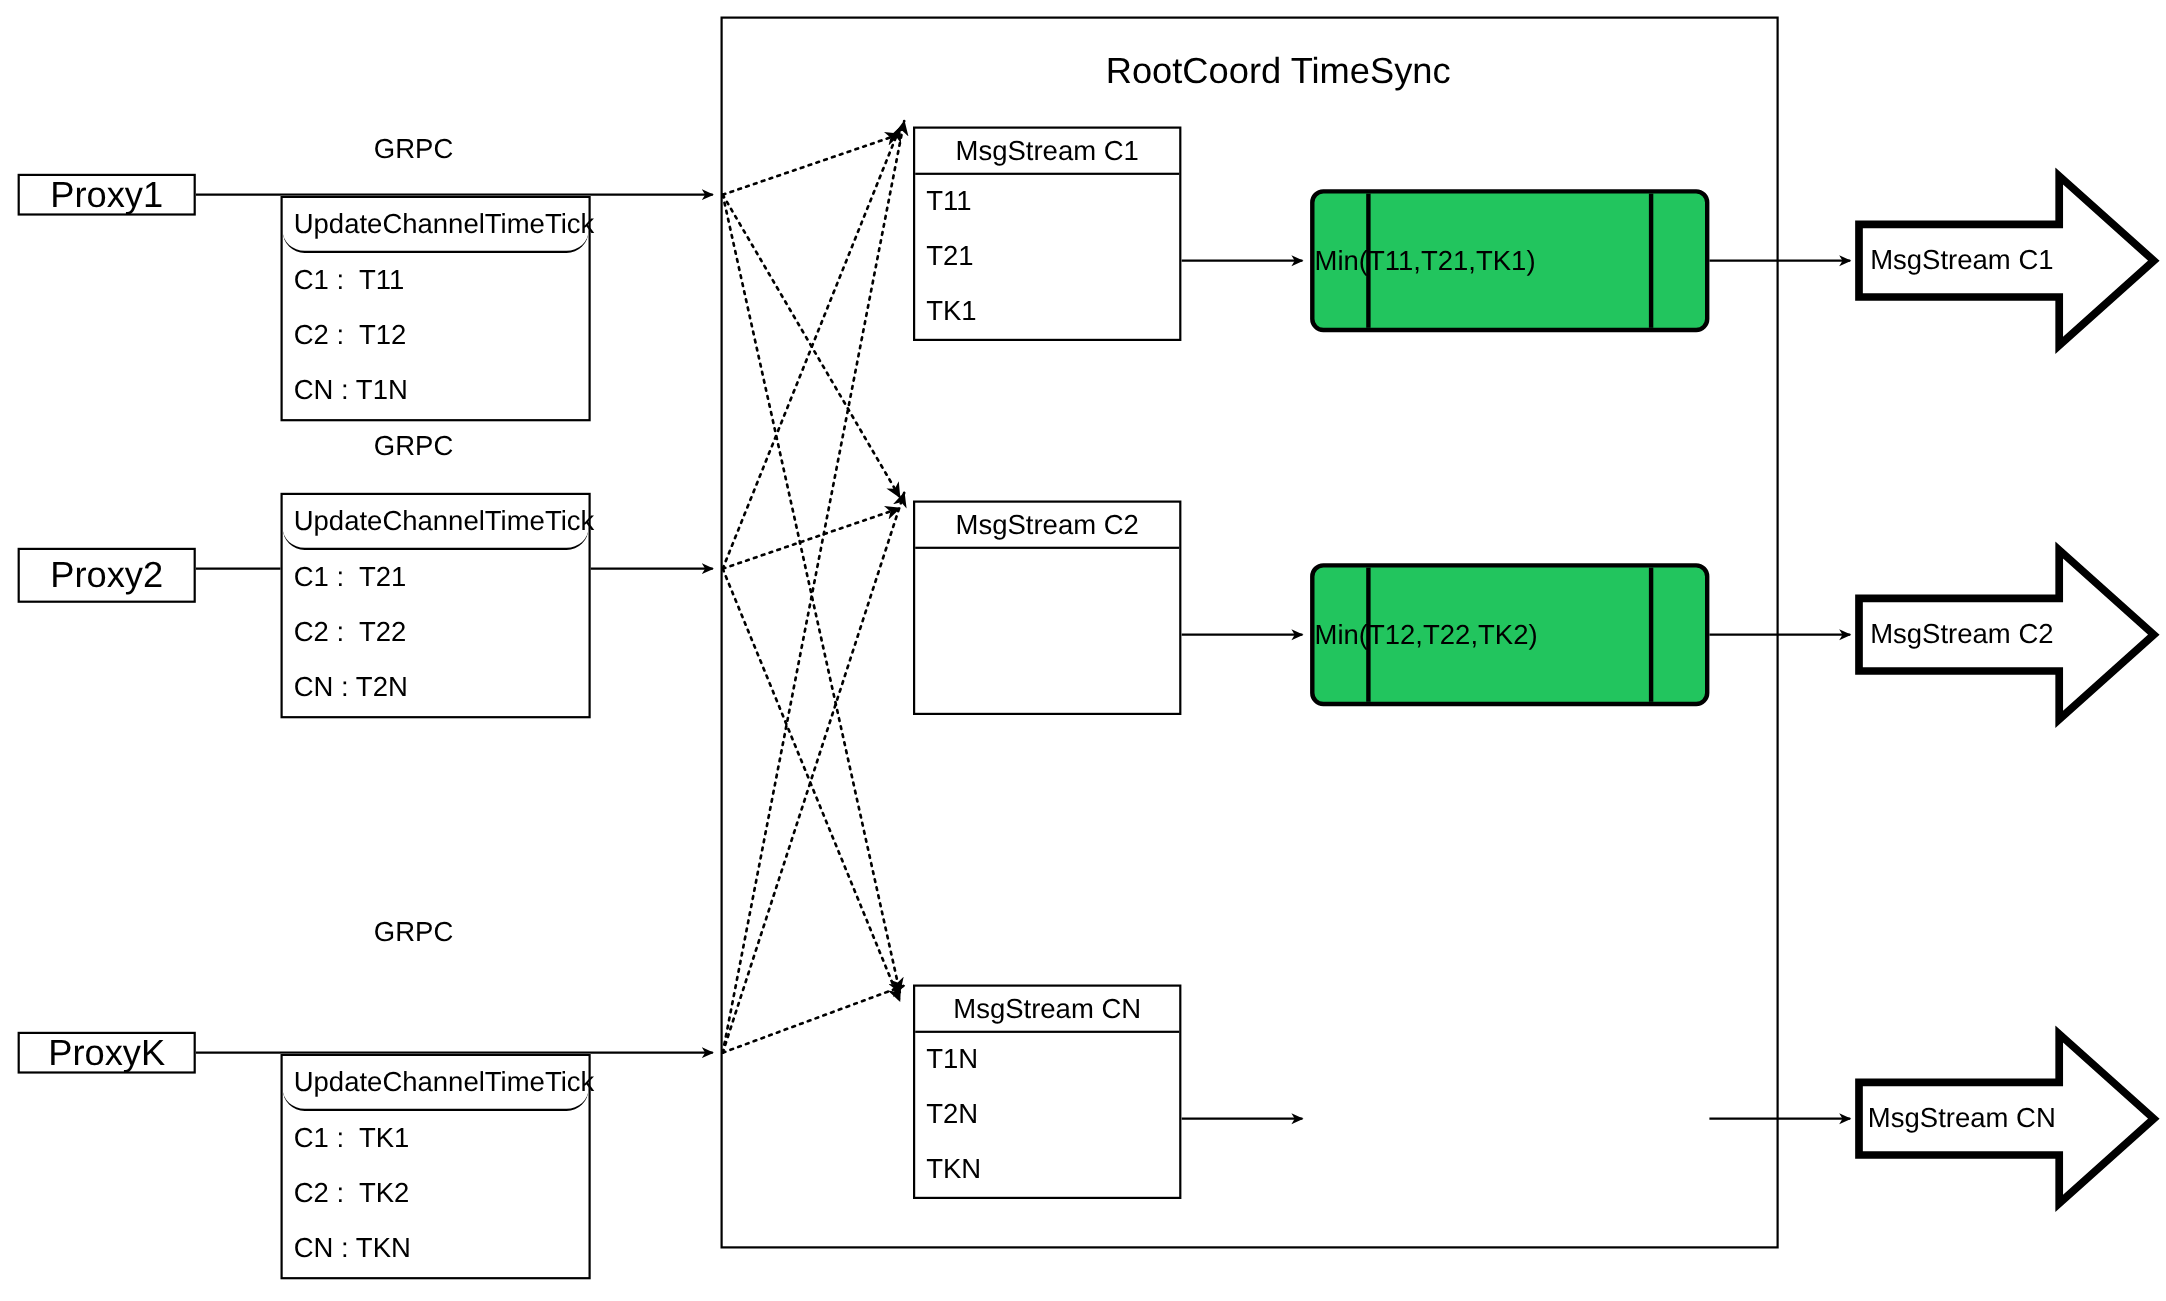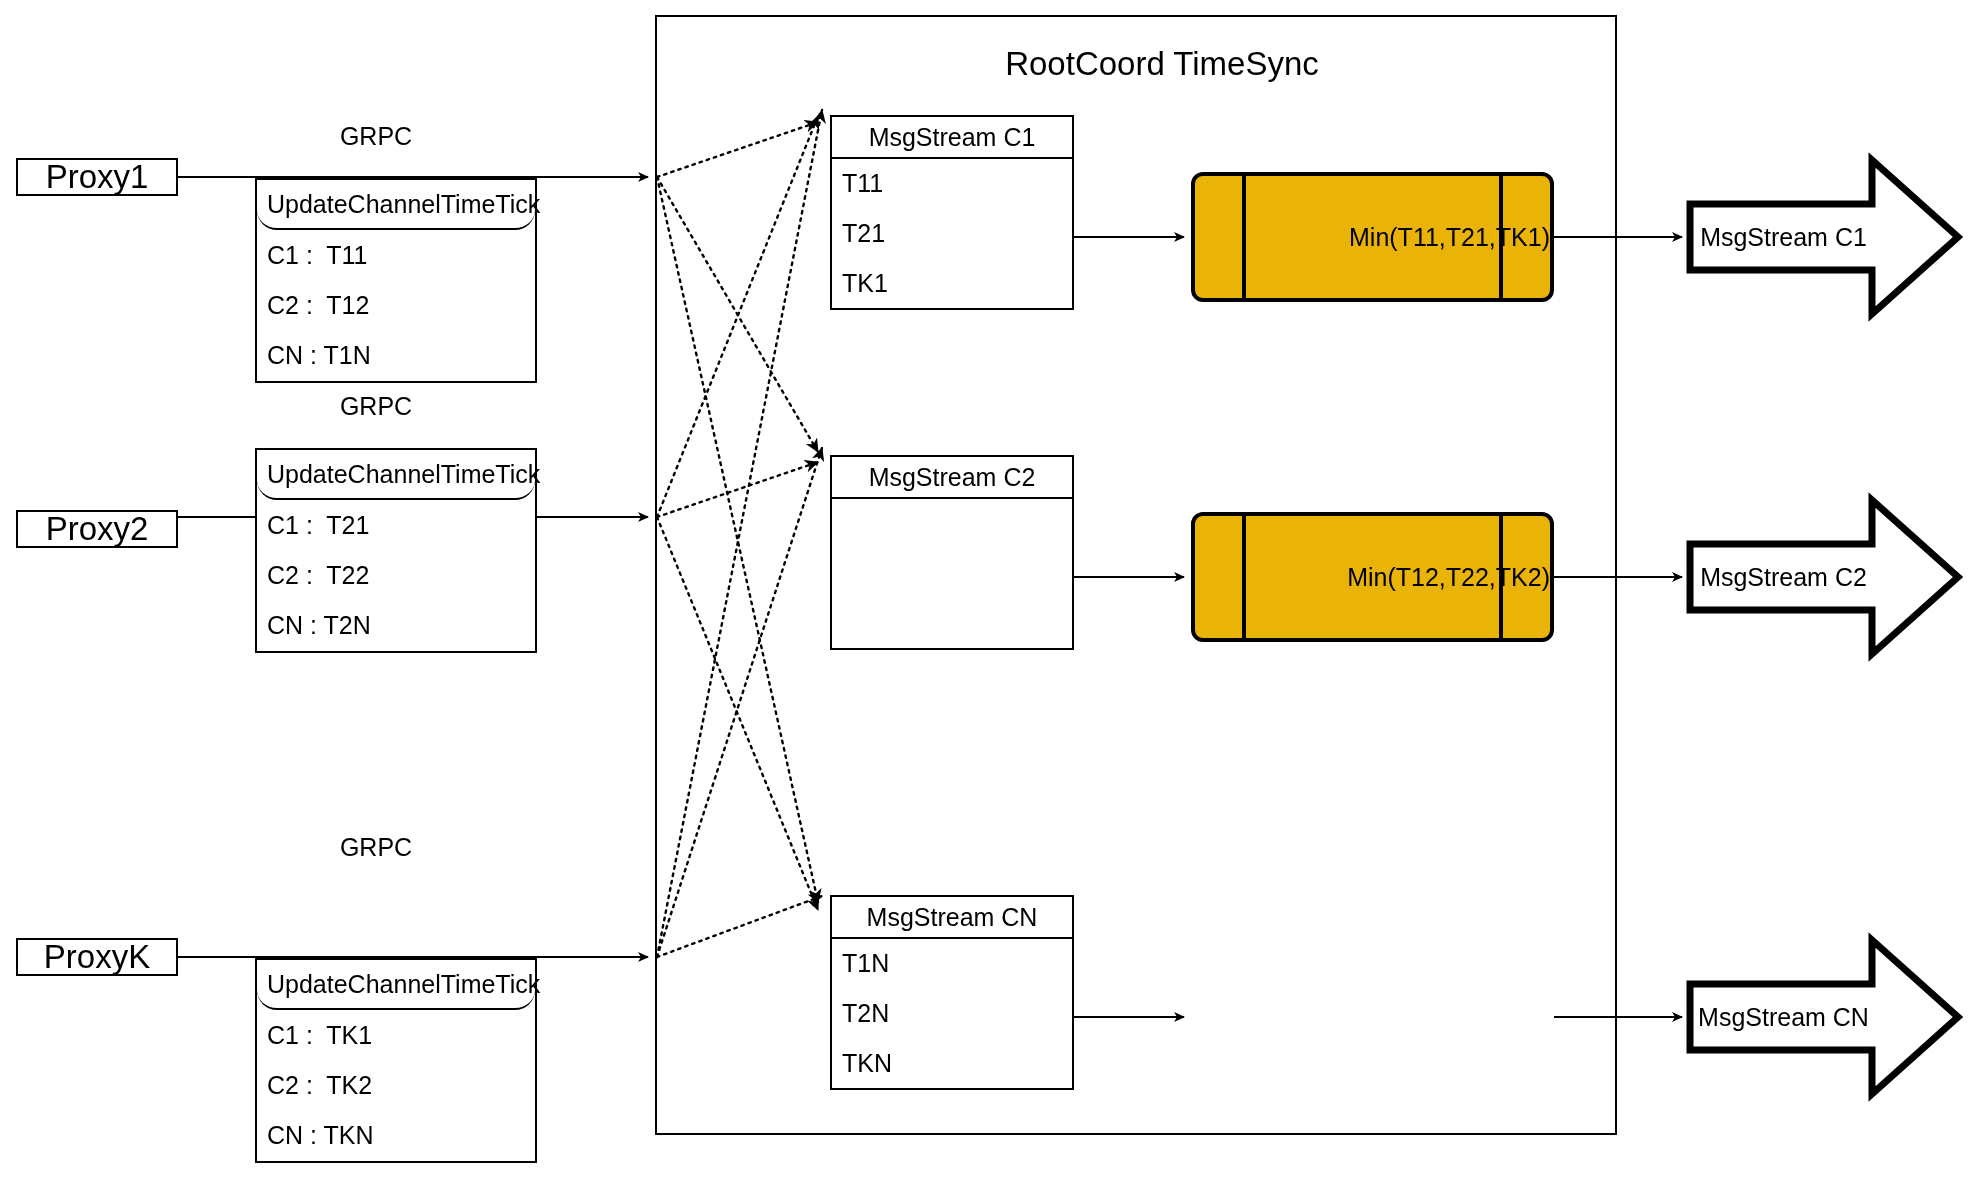--- a/index.html
+++ b/index.html
@@ -85,25 +85,25 @@
     color: #000;
     text-align: center;
     padding-left: 26px;
   }
 
   
   .proc {
     position: absolute;
     border: 4px solid #000000;
     border-radius: 12px;
-    background: #eab308;
+    background: #22c55e;
     box-sizing: border-box;
     display: flex;
     align-items: center;
-    justify-content: flex-end;
+    justify-content: flex-start;
   }
   .proc-bar {
     position: absolute;
     top: 0;
     bottom: 0;
     width: 4px;
     background: #000000;
   }
   .proc-label {
     font-size: 25px;
@@ -208,21 +208,21 @@
 
   <div class="tbl" style="left:255px; top:178px; width:282px; height:205px;">
     <div class="tbl-head left" style="height:50px;">UpdateChannelTimeTick</div>
     <div class="tbl-body">
       <div class="tbl-row">C1 :  T11</div>
       <div class="tbl-row">C2 :  T12</div>
       <div class="tbl-row">CN : T1N</div>
     </div>
   </div>
 
-  <div class="proxy-box" style="left:16px; top:498px; width:162px; height:38px;margin-top:12px;">Proxy2</div>
+  <div class="proxy-box" style="left:16px; top:498px; width:162px; height:50px;">Proxy2</div>
   <div class="grpc-label" style="left:216px; top:392px; width:320px;">GRPC</div>
 
   <div class="tbl" style="left:255px; top:448px; width:282px; height:205px;">
     <div class="tbl-head left" style="height:50px;">UpdateChannelTimeTick</div>
     <div class="tbl-body">
       <div class="tbl-row">C1 :  T21</div>
       <div class="tbl-row">C2 :  T22</div>
       <div class="tbl-row">CN : T2N</div>
     </div>
   </div>

